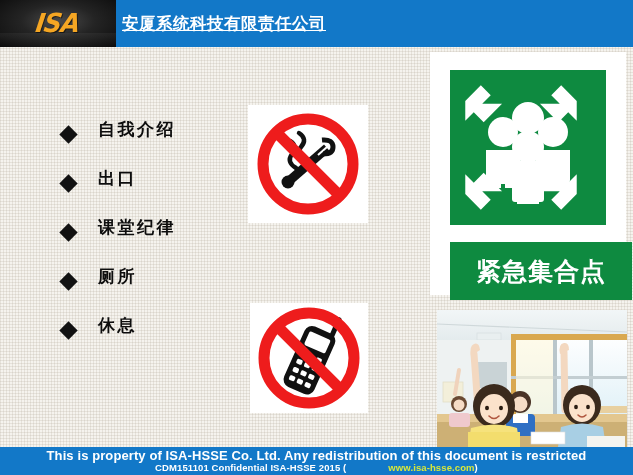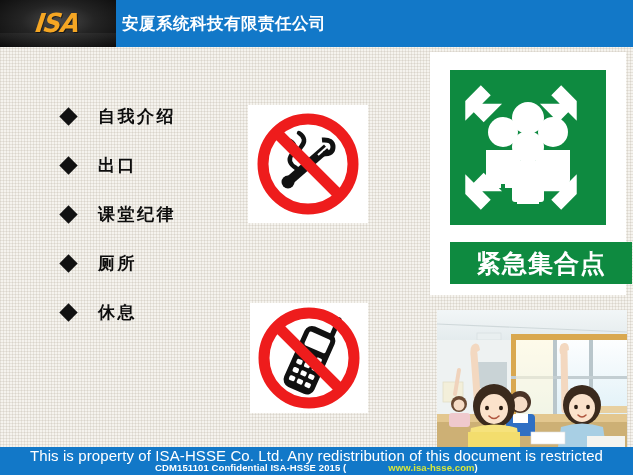--- a/index.html
+++ b/index.html
@@ -63,39 +63,40 @@
     height: 47px;
     display: flex;
     align-items: center;
     white-space: nowrap;
   }
   .title-cn {
     color: #ffffff;
     font-weight: bold;
     font-size: 16.5px;
     letter-spacing: 0.5px;
+    text-decoration: underline;
   }
   .title-en {
     color: #ffffff;
     font-weight: bold;
     font-size: 14.5px;
     margin-left: 12px;
     letter-spacing: 0.1px;
   }
 
   
   #bullet-list {
     position: absolute;
     left: 62px;
     top: 92px;
     width: 190px;
   }
   .bullet-row {
     display: flex;
-    align-items: center;
+    align-items: flex-end;
     height: 49px;
   }
   .bullet-marker {
     width: 13px; height: 13px;
     background: #111111;
     transform: rotate(45deg);
     flex: 0 0 auto;
     margin-right: 23px;
   }
   .bullet-label {
@@ -132,21 +133,21 @@
   }
   #assembly-square {
     position: absolute;
     left: 20px; top: 18px;
     width: 156px; height: 155px;
     background: #0e8a40;
   }
   #assembly-label {
     position: absolute;
     left: 20px; top: 190px;
-    width: 182px; height: 42px;
+    width: 182px; height: 58px;
     background: #0e8a40;
     display: flex;
     align-items: center;
     justify-content: center;
   }
   #assembly-label span {
     color: #ffffff;
     font-family: "DejaVu Sans", sans-serif;
     font-weight: bold;
     font-size: 25px;
@@ -167,22 +168,22 @@
   #footer {
     position: absolute;
     left: 0; bottom: 0;
     width: 633px; height: 28px;
     background: #1278c8;
     text-align: center;
     padding-top: 3px;
   }
   .footer-line1 {
     color: #ffffff;
-    font-size: 15px;
-    font-weight: normal;
+    font-size: 13px;
+    font-weight: bold;
     line-height: 12px;
     letter-spacing: 0.1px;
   }
   .footer-line2 {
     color: #ffffff;
     font-size: 9.5px;
     font-weight: bold;
     line-height: 12px;
     letter-spacing: 0.1px;
   }

